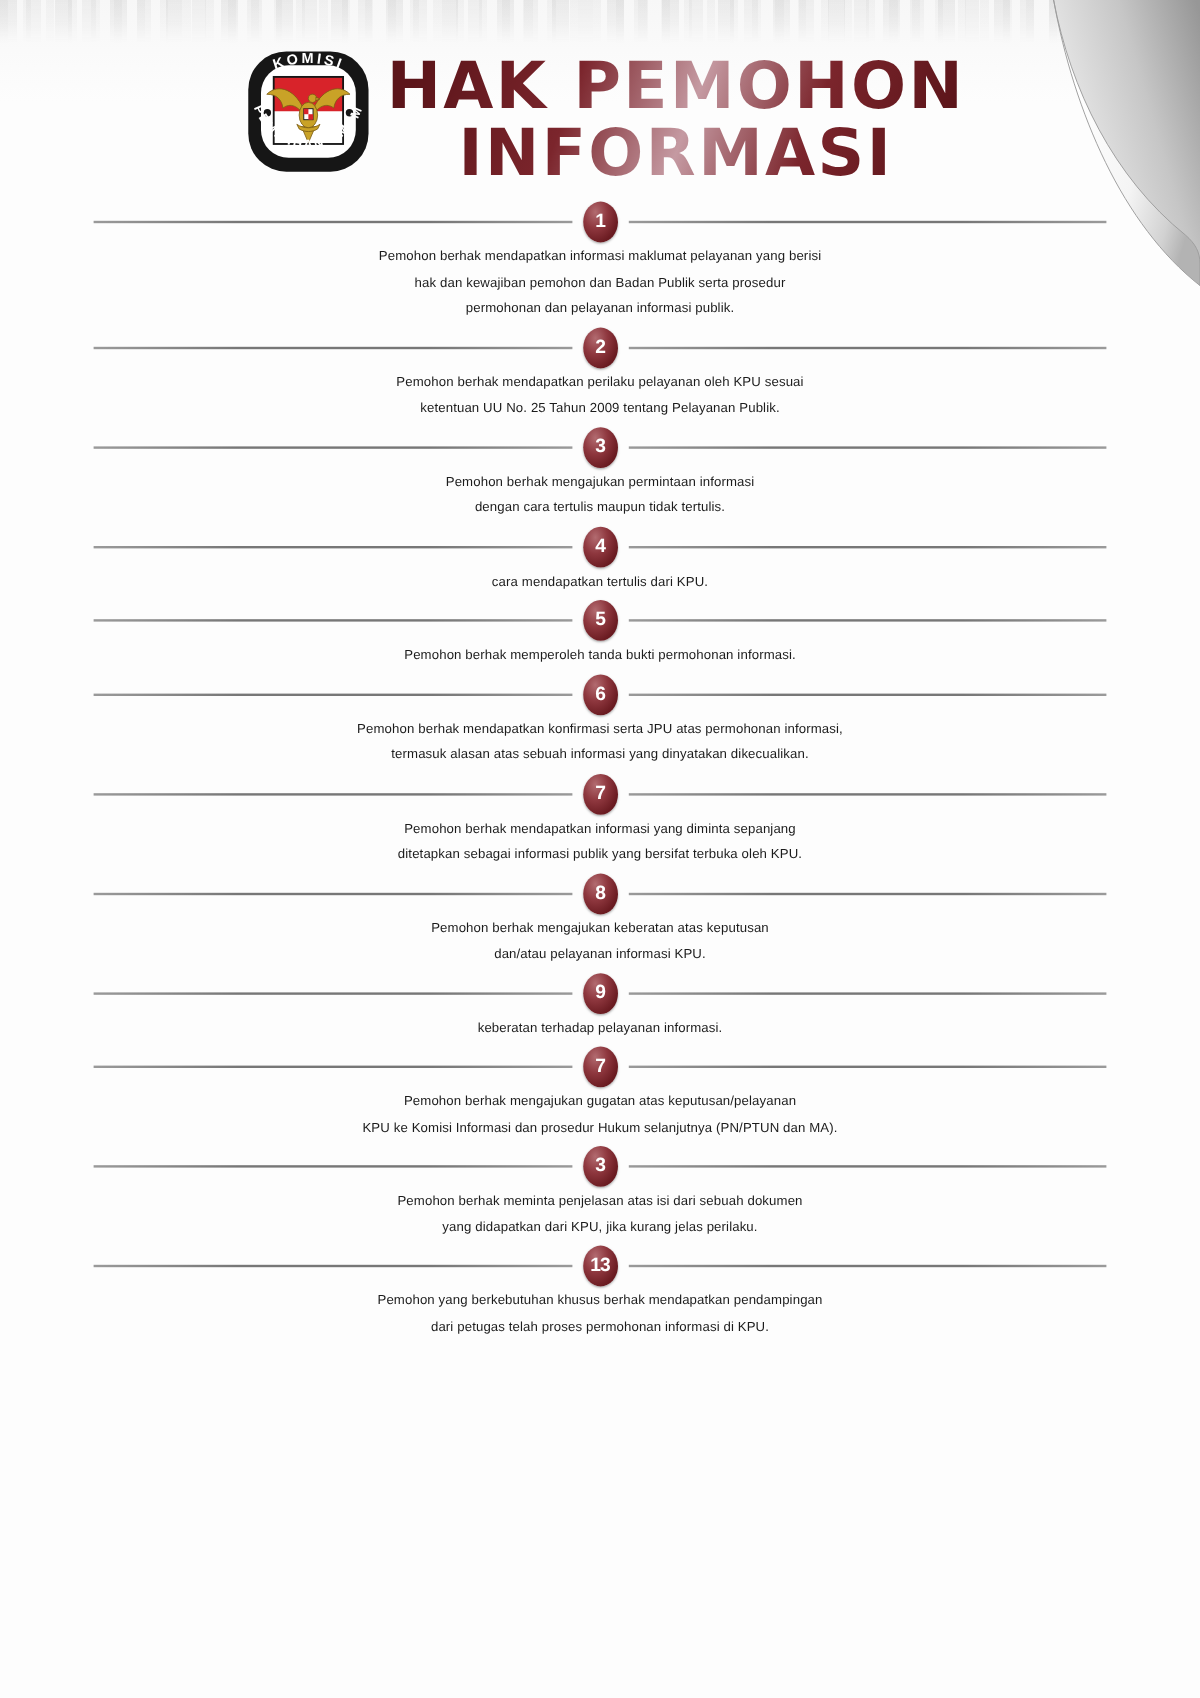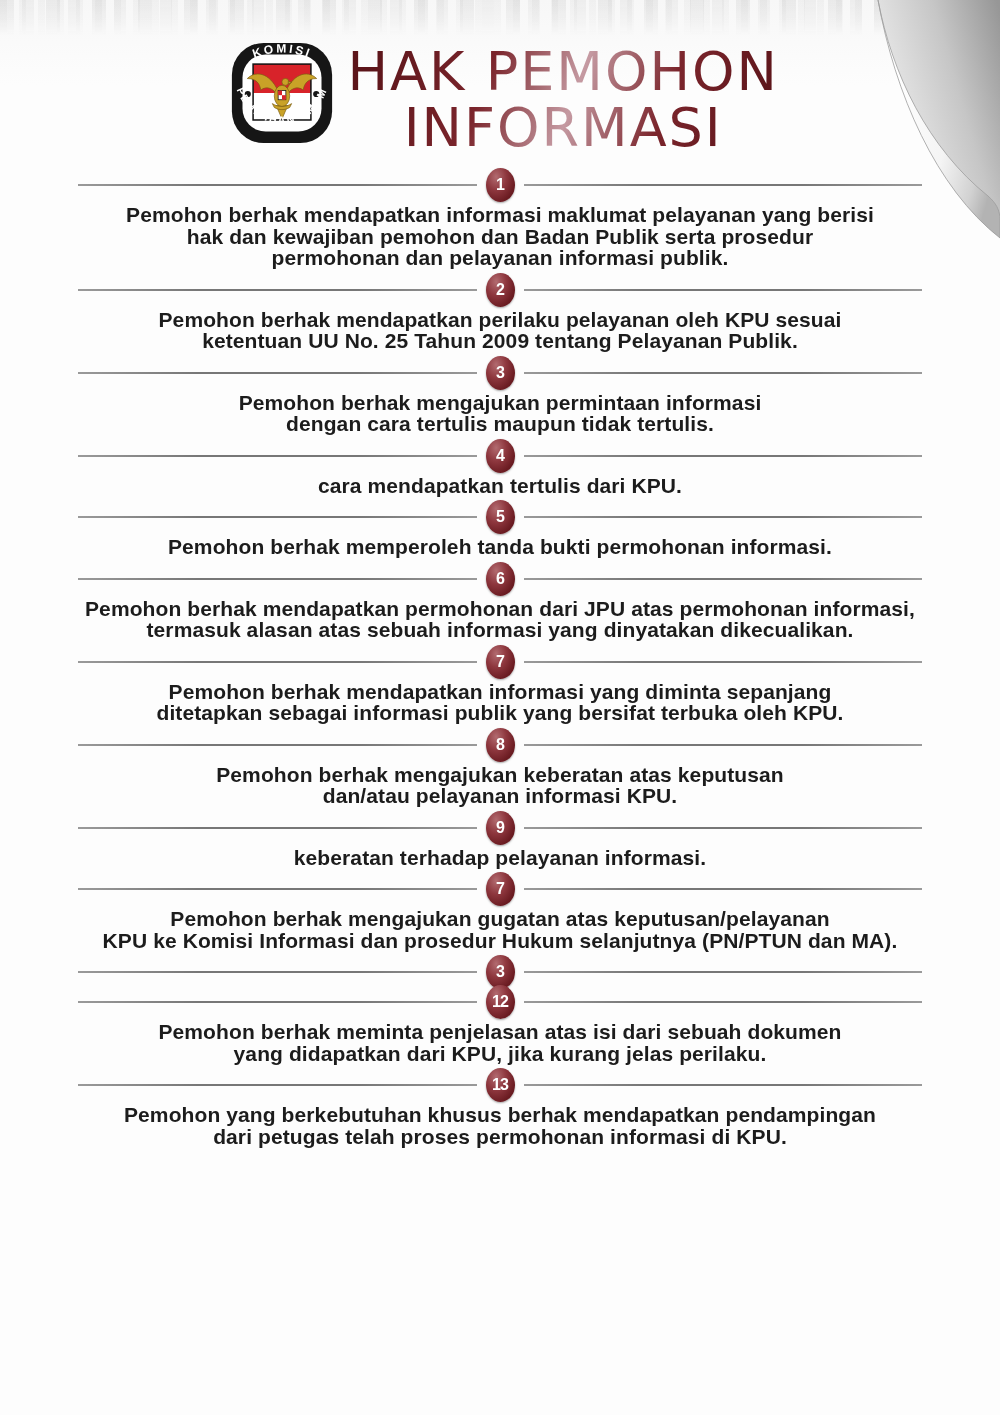--- a/index.html
+++ b/index.html
@@ -27,21 +27,21 @@
     pointer-events:none;
   }
   
   .curl{position:absolute;top:0;right:0;width:230px;height:250px;}
   
   header{position:relative;text-align:center;padding-top:38px;}
   .logo{display:inline-block;width:122px;height:106px;}
   h1{
     margin:6px 0 0 0;
     font-family:"DejaVu Sans","Liberation Sans",sans-serif;
-    font-weight:400;
+    font-weight:700;
     font-size:54px;
     line-height:1.04;
     letter-spacing:2px;
     text-transform:uppercase;
     background:linear-gradient(110deg,#5c151a 6%,#7b252c 32%,#c59aa2 52%,#7b252c 72%,#5c151a 94%);
     -webkit-background-clip:text;
             background-clip:text;
     color:transparent;
     display:inline-block;
   }
@@ -67,22 +67,22 @@
     color:#ffffff;
     font-weight:700;
     font-size:16px;
     letter-spacing:-0.8px;
     line-height:1;
   }
   .item-text{
     margin-top:4px;
     padding-bottom:6px;
     text-align:center;
-    font-weight:700;
-    font-size:21px;
+    font-weight:400;
+    font-size:11px;
     line-height:21.5px;
     color:#1c1c1c;
     letter-spacing:.1px;
   }
 </style>
 </head>
 <body>
 
 <div class="page">
 
@@ -228,21 +228,21 @@
 
   <section class="item">
     <div class="rule-row">
       <div class="rule"></div>
       <div class="badge">
         <span class="num">6</span>
       </div>
       <div class="rule"></div>
     </div>
     <div class="item-text">
-          <div>Pemohon berhak mendapatkan permohonan dari JPU atas permohonan informasi,</div>
+          <div>Pemohon berhak mendapatkan konfirmasi serta JPU atas permohonan informasi,</div>
           <div>termasuk alasan atas sebuah informasi yang dinyatakan dikecualikan.</div>
         </div>
   </section>
 
   <section class="item">
     <div class="rule-row">
       <div class="rule"></div>
       <div class="badge">
         <span class="num">7</span>
       </div>
@@ -299,27 +299,20 @@
     <div class="rule-row">
       <div class="rule"></div>
       <div class="badge">
         <span class="num">3</span>
       </div>
       <div class="rule"></div>
     </div>
   </section>
 
   <section class="item">
-    <div class="rule-row">
-      <div class="rule"></div>
-      <div class="badge">
-        <span class="num">12</span>
-      </div>
-      <div class="rule"></div>
-    </div>
     <div class="item-text">
           <div>Pemohon berhak meminta penjelasan atas isi dari sebuah dokumen</div>
           <div>yang didapatkan dari KPU, jika kurang jelas perilaku.</div>
         </div>
   </section>
 
   <section class="item">
     <div class="rule-row">
       <div class="rule"></div>
       <div class="badge">

